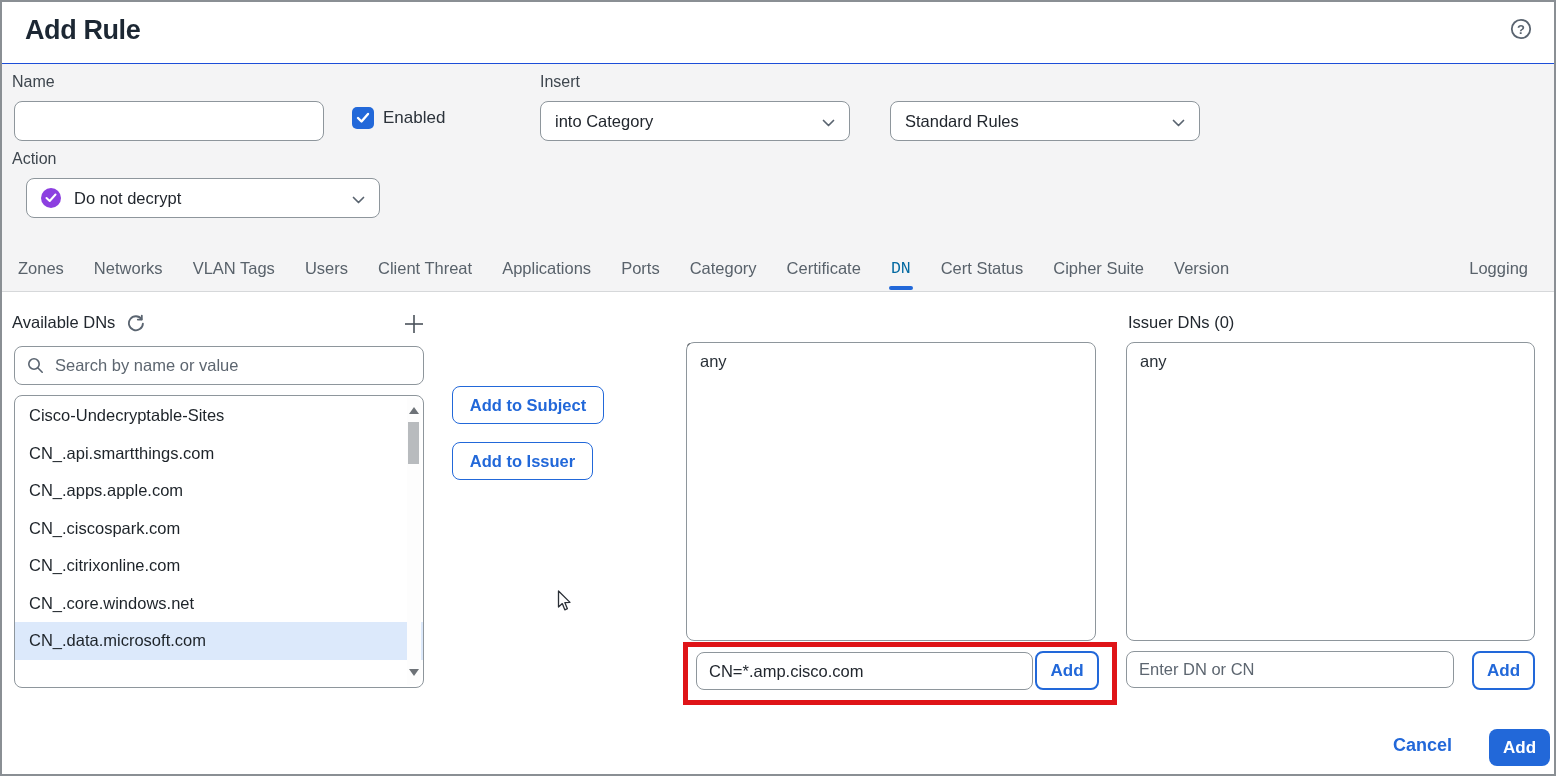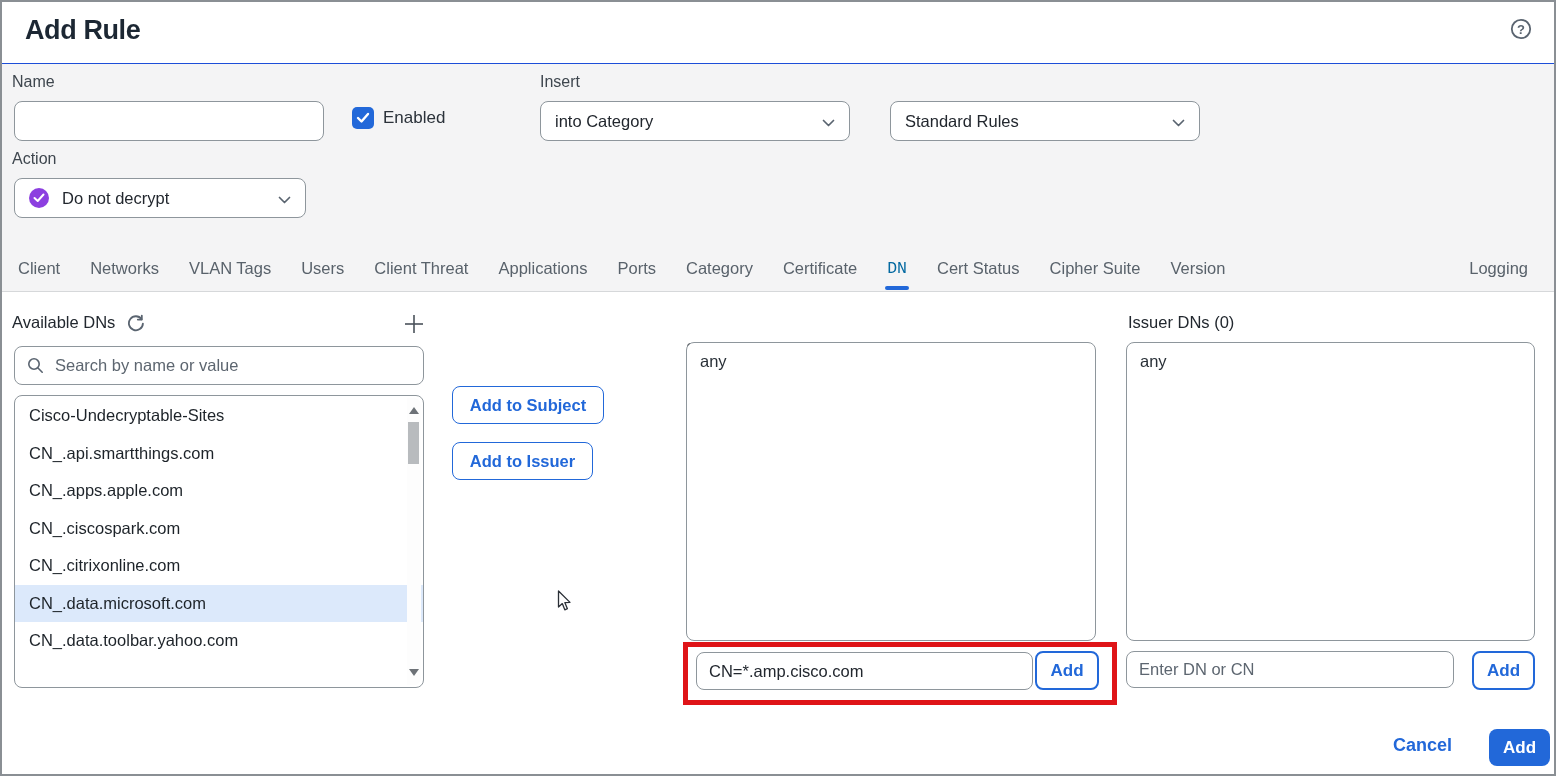--- a/index.html
+++ b/index.html
@@ -18,21 +18,21 @@
   .field-label{position:absolute;font-size:16px;color:#3e464e;}
   .tb{position:absolute;box-sizing:border-box;background:#fff;border:1px solid #8e969c;border-radius:8px;}
   .name-input{left:12px;top:37px;width:310px;height:40px;padding:0 12px;font-size:16px;font-family:inherit;color:#22272e;}
   .checkbox{position:absolute;left:350px;top:43px;width:22px;height:22px;border-radius:5px;
             background:#2268d9;display:flex;align-items:center;justify-content:center;cursor:pointer;}
   .checkbox-label{position:absolute;left:381px;top:44px;font-size:17px;color:#2b323a;}
   .select{display:flex;align-items:center;padding:0 14px;cursor:pointer;font-size:16.5px;color:#22272e;}
   .select .chev{margin-left:auto;}
   .sel-insert{left:538px;top:37px;width:310px;height:40px;}
   .sel-rules{left:888px;top:37px;width:310px;height:40px;}
-  .sel-action{left:12px;top:114px;width:292px;height:40px;}
+  .sel-action{left:24px;top:114px;width:354px;height:40px;}
   .action-dot{width:20px;height:20px;border-radius:50%;background:#8c3fe0;display:flex;
               align-items:center;justify-content:center;margin-right:13px;flex:0 0 auto;}
   
   .tabs{position:absolute;left:16px;right:26px;bottom:0;height:45px;display:flex;align-items:center;gap:30px;}
   .tab{position:relative;font-size:16.5px;color:#59626b;cursor:pointer;height:100%;display:flex;align-items:center;white-space:nowrap;}
   .tab.selected{color:#0369a1;font-family:Liberation Mono, monospace;}
   .tab.selected::after{content:"";position:absolute;left:-2px;right:-2px;bottom:1px;height:4px;border-radius:2px;background:#2268d9;}
   .tab.push-right{margin-left:auto;}
   
   .section-label{position:absolute;font-size:16.5px;color:#22282f;}
@@ -126,21 +126,21 @@
       <span class="chev">
         <svg width="13" height="8" viewBox="0 0 13 8">
             <polyline points="1.5,1.5 6.5,6.5 11.5,1.5" fill="none" stroke="#5a6470" stroke-width="1.7" stroke-linecap="round" stroke-linejoin="round"></polyline>
           </svg>
       </span>
     </div>
 
     <div class="tabs">
 
         <div class="tab">
-          <span>Client</span>
+          <span>Zones</span>
         </div>
 
         <div class="tab">
           <span>Networks</span>
         </div>
 
         <div class="tab">
           <span>VLAN Tags</span>
         </div>
 
@@ -232,28 +232,28 @@
         </div>
 
         <div class="list-item">
           <span>CN_.ciscospark.com</span>
         </div>
 
         <div class="list-item">
           <span>CN_.citrixonline.com</span>
         </div>
 
+        <div class="list-item">
+          <span>CN_.core.windows.net</span>
+        </div>
 
         <div class="list-item selected">
           <span>CN_.data.microsoft.com</span>
         </div>
 
-        <div class="list-item">
-          <span>CN_.data.toolbar.yahoo.com</span>
-        </div>
       </div>
     <div class="scrollbar">
       <div class="sb-up"></div>
       <div class="sb-thumb"></div>
       <div class="sb-down"></div>
     </div>
   </div>
 
   <button class="btn-outline add-subject">Add to Subject</button>
   <button class="btn-outline add-issuer">Add to Issuer</button>

